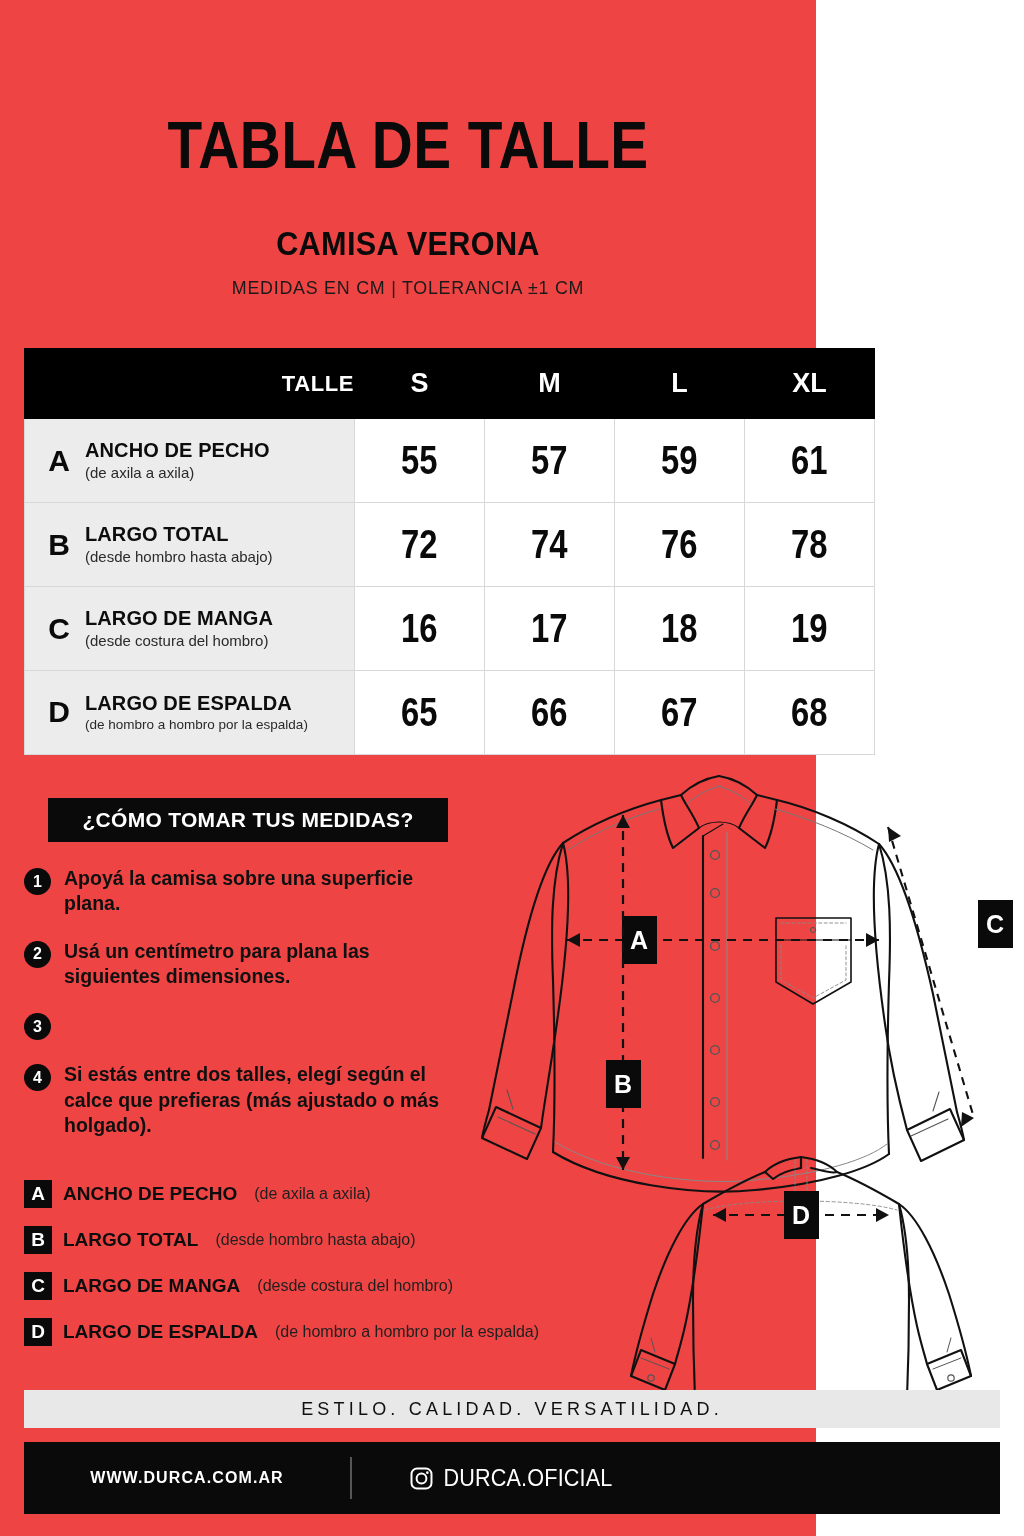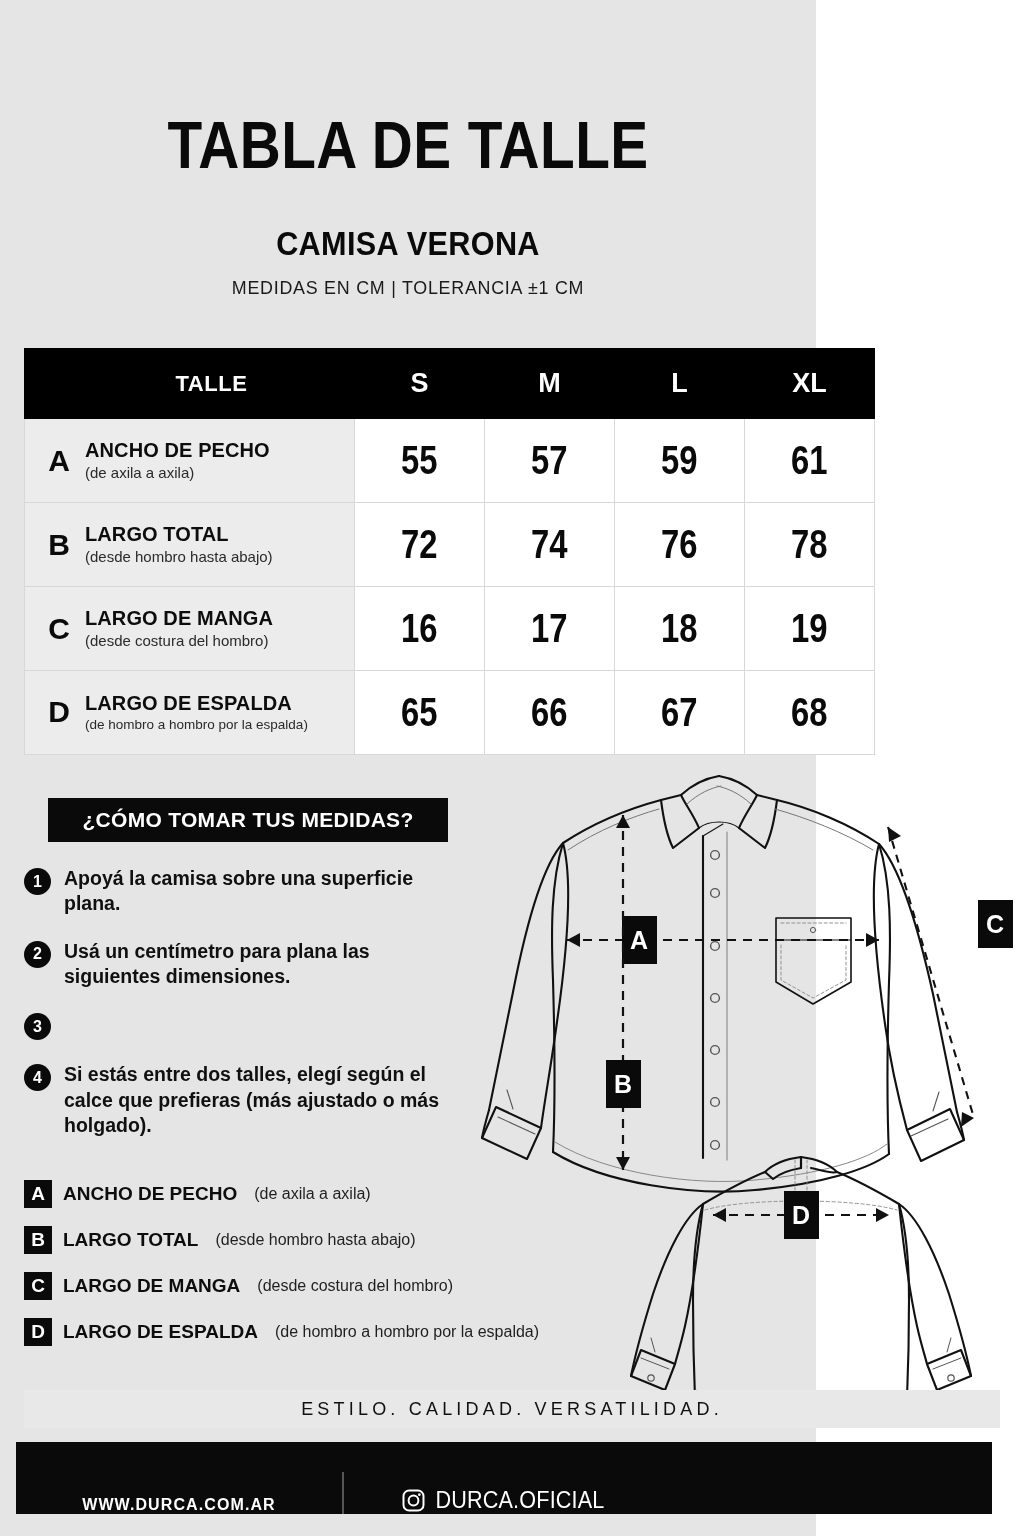--- a/index.html
+++ b/index.html
@@ -10,21 +10,21 @@
     background: #ffffff;
     font-family: "Liberation Sans", sans-serif;
     color: #111111;
     overflow: hidden;
   }
 
   .page {
     position: relative;
     width: 816px;
     height: 1536px;
-    background: #e5e5e5;
+    background: #ef4444;
   }
 
   
   .header { text-align: center; padding-top: 112px; }
 
   .main-title {
     font-family: "Liberation Sans Narrow", "Liberation Sans", sans-serif;
     font-weight: 700;
     font-size: 66px;
     letter-spacing: 0.5px;
@@ -67,21 +67,21 @@
   }
   .size-table th, .size-table td { border: 1px solid #d8d8d8; }
 
   .size-table thead th {
     background: #000000;
     color: #ffffff;
     border-color: #000000;
     height: 70px;
   }
   .size-table thead th.th-label {
-    text-align: center;
+    text-align: right;
     padding-left: 44px;
     font-family: "Liberation Sans Narrow", "Liberation Sans", sans-serif;
     font-weight: 700;
     font-size: 22px;
     letter-spacing: 0.6px;
     width: 330px;
   }
   .size-table thead th.th-size {
     text-align: center;
     font-weight: 700;
@@ -213,27 +213,27 @@
   .tagline-text {
     font-size: 18px;
     font-weight: 400;
     letter-spacing: 4.2px;
     color: #101010;
     text-align: center;
   }
 
   .footer-bar {
     position: absolute;
-    left: 16px;
+    left: 24px;
     top: 1442px;
     width: 976px;
     height: 72px;
     background: #0a0a0a;
     display: flex;
-    align-items: flex-end;
+    align-items: center;
   }
   .foot-web {
     flex: 0 0 326px;
     text-align: center;
     color: #ffffff;
     font-family: "Liberation Sans Narrow", "Liberation Sans", sans-serif;
     font-weight: 700;
     font-size: 16px;
     letter-spacing: 1.1px;
   }

